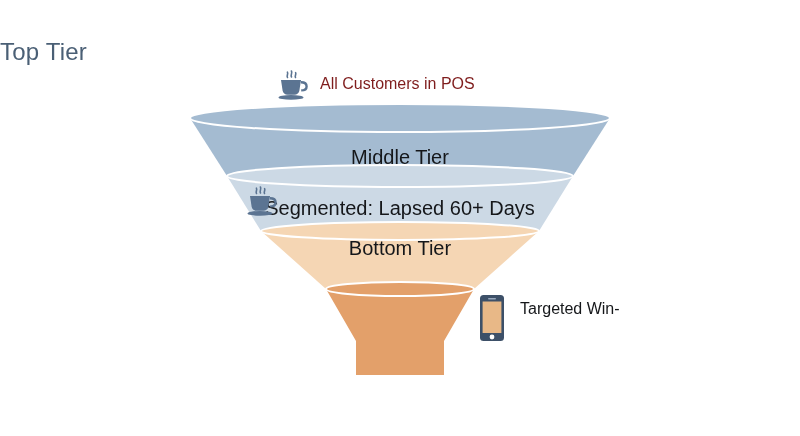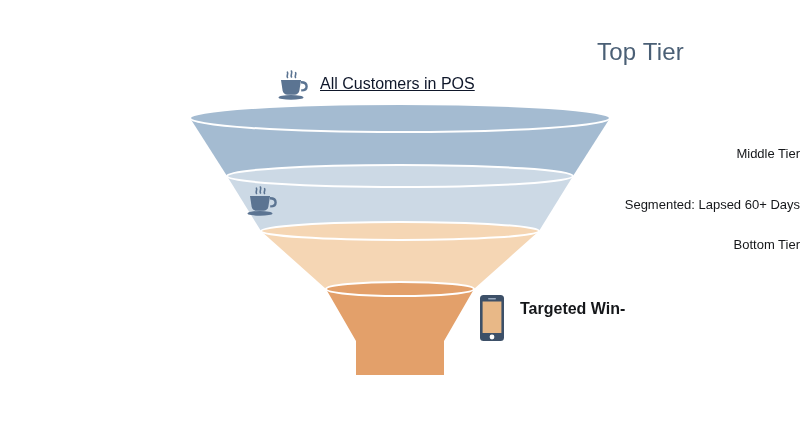--- a/index.html
+++ b/index.html
@@ -17,83 +17,81 @@
     background: #ffffff;
     overflow: hidden;
   }
 
   
   .top-tier-title {
     position: absolute;
     left: 0;
     top: 38px;
     width: 684px;
-    text-align: right;
+    text-align: left;
     font-size: 24px;
     font-weight: 400;
     color: #4a5f75;
     letter-spacing: 0.2px;
     white-space: nowrap;
   }
 
   
   #funnel-svg {
     position: absolute;
     left: 0;
     top: 0;
   }
 
   
   .band-label {
     position: absolute;
     width: 800px;
     left: 0;
-    text-align: right;
-    font-size: 13px;
+    text-align: center;
+    font-size: 20px;
     font-weight: 400;
     color: #15171a;
     white-space: nowrap;
   }
   .band-label.b1 { top: 146px; }
   .band-label.b2 { top: 197px; }
   .band-label.b3 { top: 237px; }
 
   
   .callout-pos {
     position: absolute;
     left: 272px;
     top: 66px;
     display: flex;
     align-items: center;
     gap: 8px;
     white-space: nowrap;
   }
   .callout-pos .ctext {
     font-size: 16px;
-    color: #0f172a;
+    color: #7f1d1d;
     line-height: 1.2;
-    text-decoration: underline;
   }
 
   
   .callout-cup2 {
     position: absolute;
     left: 241px;
     top: 182px;
   }
 
   
   .callout-phone {
     position: absolute;
     left: 478px;
     top: 294px;
     display: flex;
     align-items: flex-start;
     gap: 14px;
-    font-weight: bold;
   }
   .callout-phone .ptext {
     font-size: 16px;
     color: #15171a;
     line-height: 1.35;
     padding-top: 4px;
     max-width: 130px;
   }
   .callout-phone .ptext .l2 { display: block; }
 

